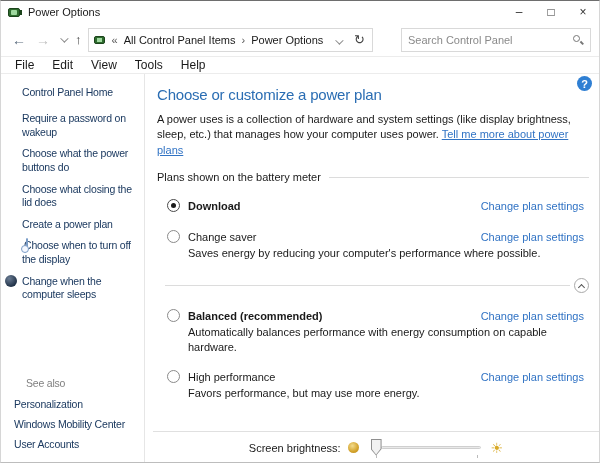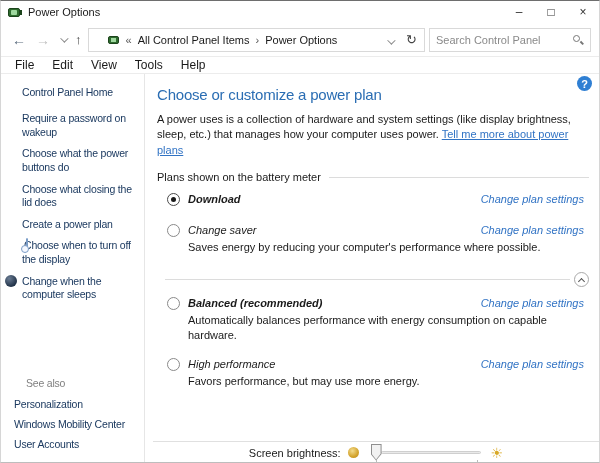--- a/index.html
+++ b/index.html
@@ -19,32 +19,32 @@
   .title-text{ font-size:11px; color:#1a1a1a; }
   .win-controls{ margin-left:auto; display:flex; }
   .win-btn{ width:32px; height:22px; display:flex; align-items:center; justify-content:center; font-size:12px; color:#333; cursor:default; }
   
   .navbar{ height:34px; display:flex; align-items:center; padding:0 8px 0 6px; border-bottom:1px solid #ececec; }
   .nav-btn{ font-size:14px; padding:0 5px; }
   .nav-back{ color:#5a6b7d; }
   .nav-fwd{ color:#c0c0c0; }
   .nav-up{ color:#3f3f3f; font-size:13px; padding:0 4px; }
   .chev{ display:inline-block; width:6px; height:6px; border-right:1px solid #8a8a8a; border-bottom:1px solid #8a8a8a; transform:rotate(45deg) translateY(-2px); margin:0 5px; }
-  .addr-box{ display:flex; align-items:center; height:24px; border:1px solid #d9d9d9; flex:1; margin:0 4px 0 2px; padding-left:19px; background:#fff; }
+  .addr-box{ display:flex; align-items:center; height:24px; border:1px solid #d9d9d9; flex:1; margin:0 4px 0 2px; padding-left:5px; background:#fff; }
   .addr-icon{ width:13px; height:12px; position:relative; margin-right:5px; }
   .addr-icon .batt{ position:absolute; left:0; top:2px; width:11px; height:8px; background:#2e6b2e; border:1px solid #1c441c; border-radius:2px; }
   .addr-icon .spark{ position:absolute; left:3px; top:4px; width:5px; height:4px; background:#9fd89f; }
   .crumb{ font-size:11px; color:#1a1a1a; white-space:nowrap; }
   .crumb-sep{ color:#555; margin:0 6px; font-size:11px; }
   .crumb-ovf{ color:#555; margin-right:6px; }
   .addr-right{ margin-left:auto; display:flex; align-items:center; height:100%; }
   .addr-drop{ padding:0 4px; }
   .addr-drop .chev{ margin:0 2px; }
   .refresh-btn{ font-size:13px; color:#444; padding:0 7px; border-left:0; }
-  .search-box{ display:flex; align-items:center; width:162px; height:24px; border:1px solid #d9d9d9; padding:2px 6px; background:#fff; }
+  .search-box{ display:flex; align-items:center; width:190px; height:24px; border:1px solid #d9d9d9; padding:2px 6px; background:#fff;margin-left:24px; }
   .search-ph{ font-size:11px; color:#8a8a8a; flex:1; }
   .mag{ position:relative; width:12px; height:12px; }
   .mag .lens{ position:absolute; left:1px; top:1px; width:7px; height:7px; border:1.4px solid #777; border-radius:50%; }
   .mag .handle{ position:absolute; left:8px; top:8px; width:4px; height:1.5px; background:#777; transform:rotate(45deg); }
   
   .menubar{ height:17px; display:flex; align-items:center; padding-left:5px; border-bottom:1px solid #ececec; }
   .menu-item{ font-size:12px; color:#1a1a1a; padding:0 9px; }
   
   .content{ display:flex; height:389px; position:relative; }
   .sidebar{ width:144px; border-right:1px solid #e6e6e6; position:relative; padding-top:12px; font-size:10.5px; letter-spacing:-0.2px; }
@@ -60,32 +60,32 @@
   .main{ flex:1; position:relative; padding:8px 10px 0 12px; }
   .help-icon{ position:absolute; top:2px; right:7px; width:15px; height:15px; border-radius:50%; background:#2f7fd3; color:#fff; font-size:11px; font-weight:bold; display:flex; align-items:center; justify-content:center; }
   .page-title{ font-size:15px; color:#2a6db3; font-weight:normal; margin:4px 0 9px 0; letter-spacing:-0.2px; }
   .page-desc{ font-size:11px; line-height:1.4; max-width:428px; margin-bottom:13px; }
   .inline-link{ color:#3173c4; text-decoration:underline; }
   .section-hd{ display:flex; align-items:center; margin-top:6px; }
   .section-hd .lbl{ font-size:11px; white-space:nowrap; }
   .section-hd .rule{ flex:1; border-top:1px solid #dcdcdc; margin-left:8px; }
   .collapse-btn{ width:15px; height:15px; border:1px solid #a9a9a9; border-radius:50%; margin-left:4px; position:relative; flex:none; }
   .collapse-btn .up{ position:absolute; left:4px; top:6px; width:5px; height:5px; border-left:1px solid #555; border-top:1px solid #555; transform:rotate(45deg); }
-  .plan-row{ display:flex; align-items:flex-start; margin:10px 0 0 10px;font-style:italic; }
+  .plan-row{ display:flex; align-items:flex-end; margin:16px 0 0 10px; }
   .radio{ width:13px; height:13px; border:1px solid #8a8a8a; border-radius:50%; position:relative; flex:none; }
   .radio.sel{ border-color:#4a4a4a; }
   .radio .dot{ position:absolute; left:3px; top:3px; width:5px; height:5px; border-radius:50%; background:#1a1a1a; display:none; }
   .radio.sel .dot{ display:block; }
   .plan-name{ font-size:11px; margin-left:8px; }
   .plan-name.b{ font-weight:bold; }
   .plan-link{ margin-left:auto; margin-right:5px; font-size:11px; color:#3173c4; }
   .plan-desc{ font-size:11px; margin:3px 0 0 31px; line-height:1.35; }
   .sec2{ margin-top:17px; }
   
-  .bottom-bar{ position:absolute; left:152px; right:0; bottom:0; height:22px; border-top:1px solid #e0e0e0; display:flex; align-items:center; justify-content:center; }
+  .bottom-bar{ position:absolute; left:152px; right:0; bottom:0; height:32px; border-top:1px solid #e0e0e0; display:flex; align-items:center; justify-content:center; }
   .bb-label{ font-size:11px; margin-right:7px; }
   .dim-icon{ width:11px; height:11px; border-radius:50%; background:radial-gradient(circle at 40% 35%, #f3dc8e 0%, #d3a32c 60%, #b9881d 100%); margin-right:10px; }
   .slider{ position:relative; width:112px; height:20px; margin-right:10px; }
   .sl-track{ position:absolute; left:12px; right:0; top:8px; height:3px; background:#e9e9e9; border:1px solid #cfcfcf; border-radius:2px; }
   .sl-thumb{ position:absolute; left:2px; top:1px; width:11px; height:17px; background:#8f8f8f; clip-path:polygon(0 0,100% 0,100% 62%,50% 100%,0 62%); }
   .sl-thumb .inner{ position:absolute; left:1px; top:1px; width:9px; height:15px; background:#f2f2f2; clip-path:polygon(0 0,100% 0,100% 62%,50% 100%,0 62%); }
   .sl-tick{ position:absolute; width:1px; height:3px; background:#bbb; bottom:0; }
   .sun-icon{ font-size:14px; color:#d8a927; line-height:1; }
 </style>
 </head>

